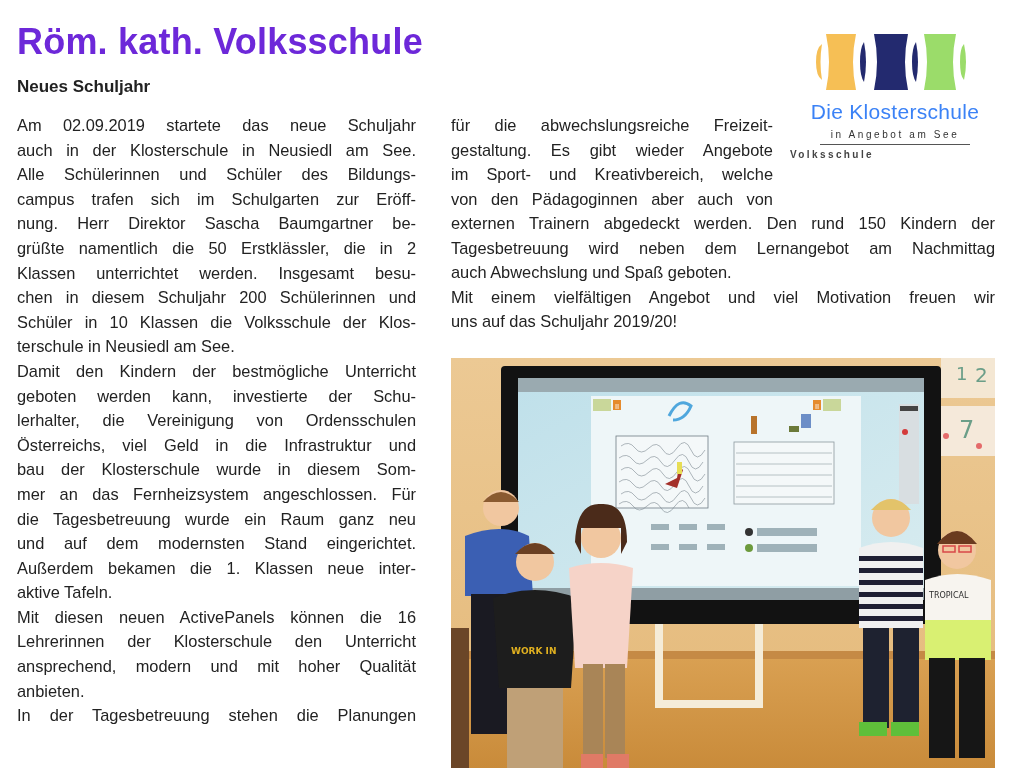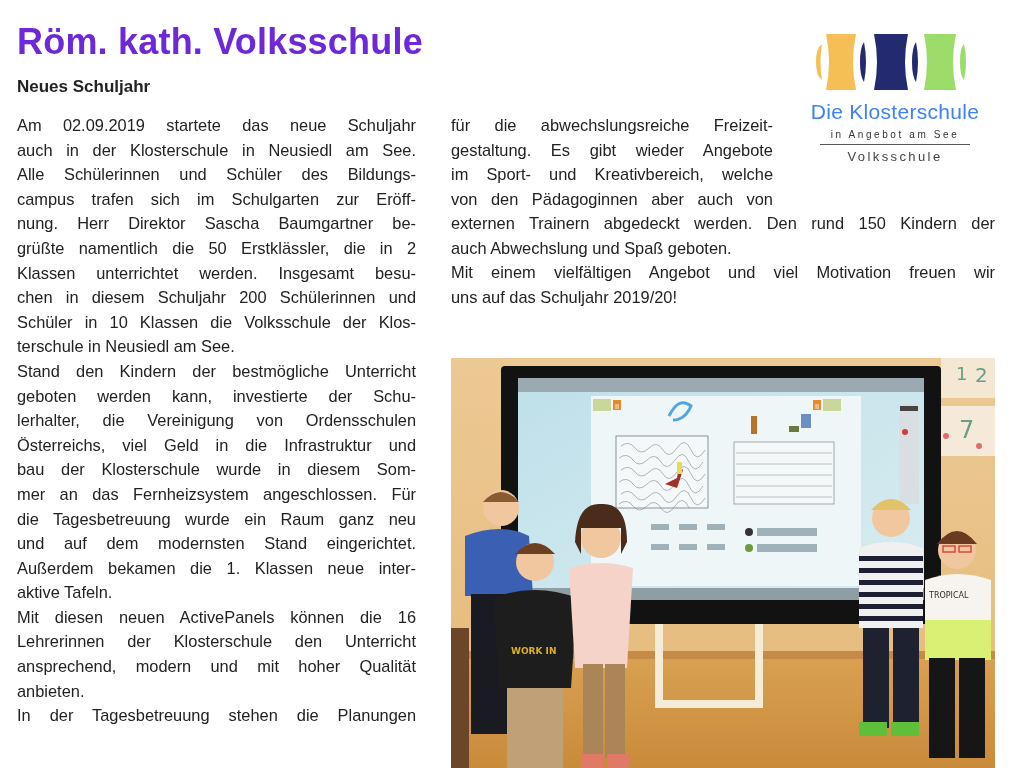--- a/index.html
+++ b/index.html
@@ -35,22 +35,22 @@
   .logo-name {
     position: absolute; left: 0; top: 72px; width: 210px; text-align: center;
     font-size: 21px; font-weight: normal; color: #3b82f6; letter-spacing: 0.3px;
   }
   .logo-place {
     position: absolute; left: 0; top: 101px; width: 210px; text-align: center;
     font-size: 10px; letter-spacing: 2.6px; color: #333;
   }
   .logo-rule { position: absolute; left: 30px; top: 116px; width: 150px; height: 1px; background: #555; }
   .logo-type {
-    position: absolute; left: 0; top: 121px; width: 210px; text-align: center;
-    font-size: 13px; letter-spacing: 2.4px; color: #444;
+    position: absolute; left: 0; top: 121px; width: 210px; text-align: left;
+    font-size: 10px; letter-spacing: 2.4px; color: #444; font-weight: bold;
   }
 
   
   .photo {
     position: absolute; left: 451px; top: 358px; width: 544px; height: 410px;
     overflow: hidden; background: #e9c38a;
   }
   .photo svg { display: block; }
 </style>
 </head>
@@ -82,21 +82,21 @@
   <span class="line">Am 02.09.2019 startete das neue Schuljahr</span>
   <span class="line">auch in der Klosterschule in Neusiedl am See.</span>
   <span class="line">Alle Schülerinnen und Schüler des Bildungs-</span>
   <span class="line">campus trafen sich im Schulgarten zur Eröff-</span>
   <span class="line">nung. Herr Direktor Sascha Baumgartner be-</span>
   <span class="line">grüßte namentlich die 50 Erstklässler, die in 2</span>
   <span class="line">Klassen unterrichtet werden. Insgesamt besu-</span>
   <span class="line">chen in diesem Schuljahr 200 Schülerinnen und</span>
   <span class="line">Schüler in 10 Klassen die Volksschule der Klos-</span>
   <span class="line last">terschule in Neusiedl am See.</span>
-  <span class="line">Stand den Kindern der bestmögliche Unterricht</span>
+  <span class="line">Damit den Kindern der bestmögliche Unterricht</span>
   <span class="line">geboten werden kann, investierte der Schu-</span>
   <span class="line">lerhalter, die Vereinigung von Ordensschulen</span>
   <span class="line">Österreichs, viel Geld in die Infrastruktur und</span>
   <span class="line">bau der Klosterschule wurde in diesem Som-</span>
   <span class="line">mer an das Fernheizsystem angeschlossen. Für</span>
   <span class="line">die Tagesbetreuung wurde ein Raum ganz neu</span>
   <span class="line">und auf dem modernsten Stand eingerichtet.</span>
   <span class="line">Außerdem bekamen die 1. Klassen neue inter-</span>
   <span class="line last">aktive Tafeln.</span>
   <span class="line">Mit diesen neuen ActivePanels können die 16</span>
@@ -108,20 +108,21 @@
 
 <div class="col col-right-top">
   <span class="line">für die abwechslungsreiche Freizeit-</span>
   <span class="line">gestaltung. Es gibt wieder Angebote</span>
   <span class="line">im Sport- und Kreativbereich, welche</span>
   <span class="line">von den Pädagoginnen aber auch von</span>
 </div>
 
 <div class="col col-right-bottom">
   <span class="line">externen Trainern abgedeckt werden. Den rund 150 Kindern der</span>
+  <span class="line">Tagesbetreuung wird neben dem Lernangebot am Nachmittag</span>
   <span class="line last">auch Abwechslung und Spaß geboten.</span>
   <span class="line">Mit einem vielfältigen Angebot und viel Motivation freuen wir</span>
   <span class="line last">uns auf das Schuljahr 2019/20!</span>
 </div>
 
 <div class="photo">
   <svg width="544" height="410" viewBox="0 0 544 410">
     <defs>
       <linearGradient id="wall" x1="0" y1="0" x2="0" y2="1">
         <stop offset="0" stop-color="#ecc994"></stop>

